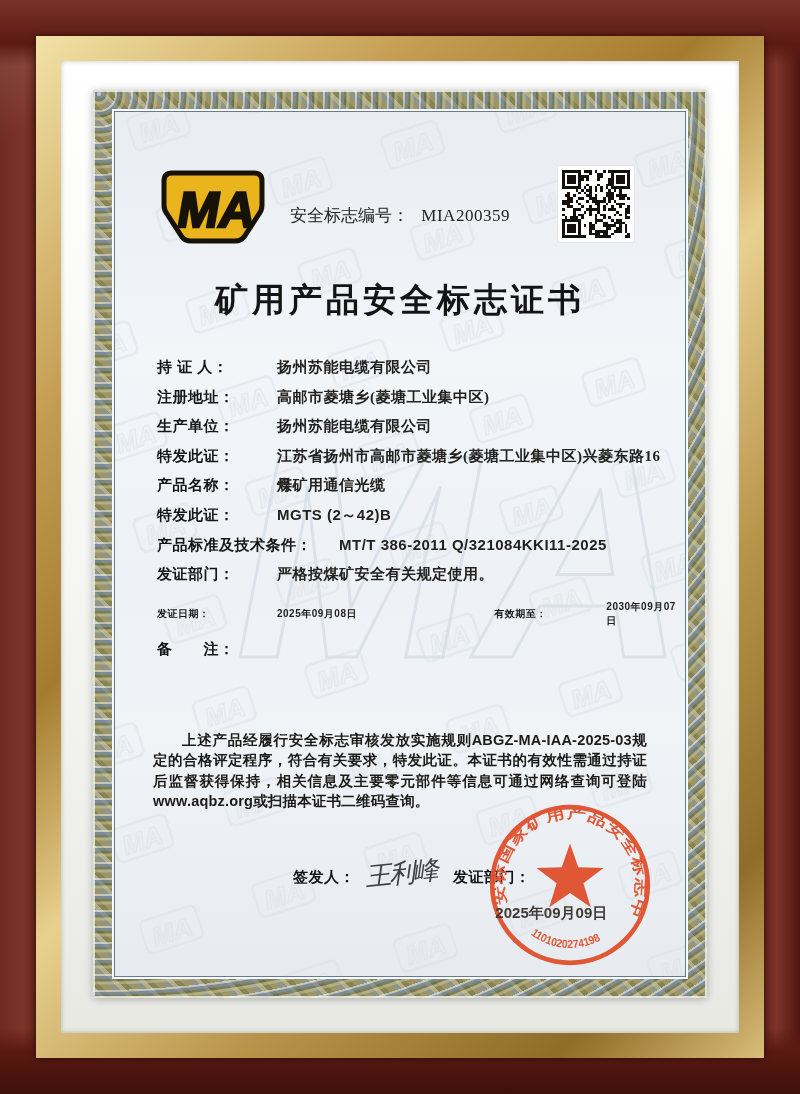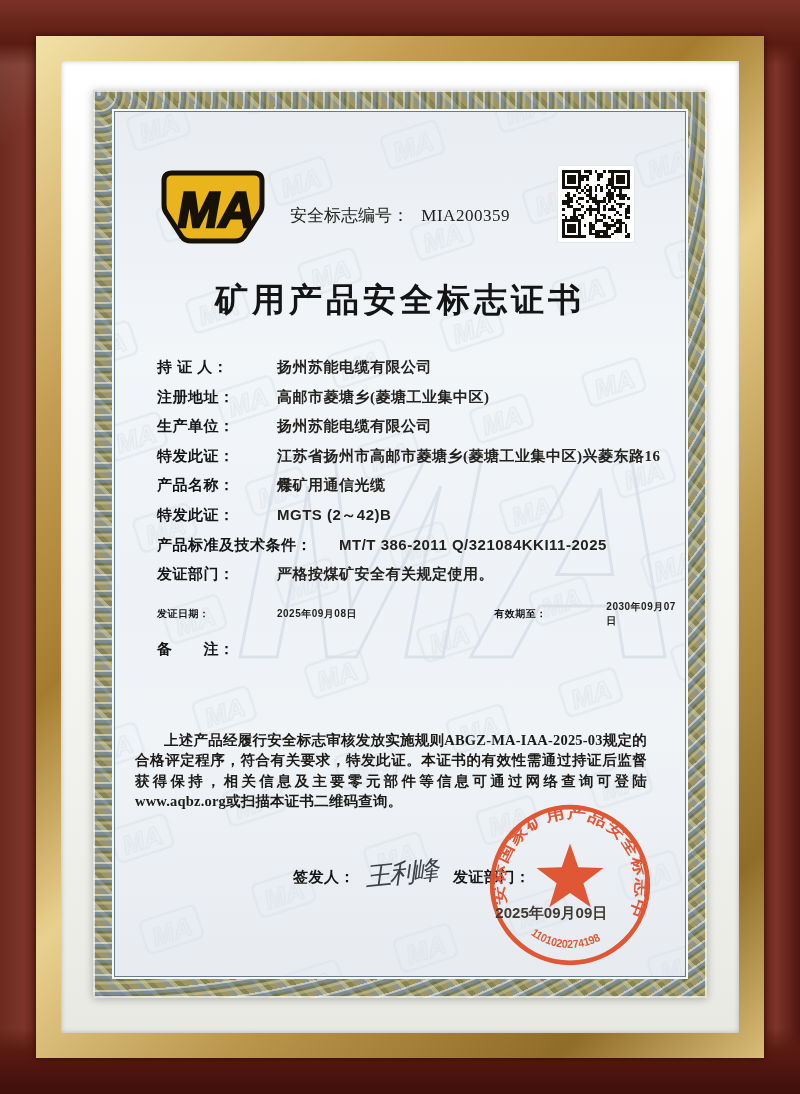--- a/index.html
+++ b/index.html
@@ -72,22 +72,22 @@
   .fvalue{font-family:"Liberation Serif",serif;font-weight:bold;color:#24221f;
     margin-left:22px;letter-spacing:.5px;}
   .fvalue.mono{font-family:"Liberation Sans",sans-serif;}
   .dates{left:42px;top:488px;display:flex;align-items:center;font-size:10px;}
   .dates .flabel{min-width:98px;}
   .dates .v1{width:156px;margin-left:22px;}
   .dates .l2{min-width:88px;margin-left:64px;}
   .dates .v2{margin-left:24px;}
   .remark{left:42px;top:528px;font-size:15px;}
   
-  .statement{left:20px;right:38px;top:618px;margin:0;text-indent:2em;
-    text-align:justify;font-family:Liberation Serif, serif;font-weight:bold;
+  .statement{left:38px;right:38px;top:618px;margin:0;text-indent:2em;
+    text-align:justify;font-family:Liberation Sans, sans-serif;font-weight:bold;
     font-size:14.5px;line-height:20.4px;color:#1d1b18;letter-spacing:.2px;}
   
   .cmac{left:62px;top:722px;width:84px;height:94px;filter:drop-shadow(0 2px 2px rgba(0,0,0,.2));}
   .signrow{left:178px;top:752px;display:flex;align-items:baseline;font-size:15px;}
   .signrow .flabel{min-width:0;}
   .signature{font-family:"Liberation Serif",serif;font-style:italic;
     font-size:26px;color:#3c4248;transform:rotate(-6deg);display:inline-block;
     margin:0 14px 0 10px;letter-spacing:-2px;line-height:20px;}
   .deptlabel{font-weight:bold;margin-left:2px;}
   .seal{left:372px;top:690px;width:166px;height:166px;opacity:.96;}

